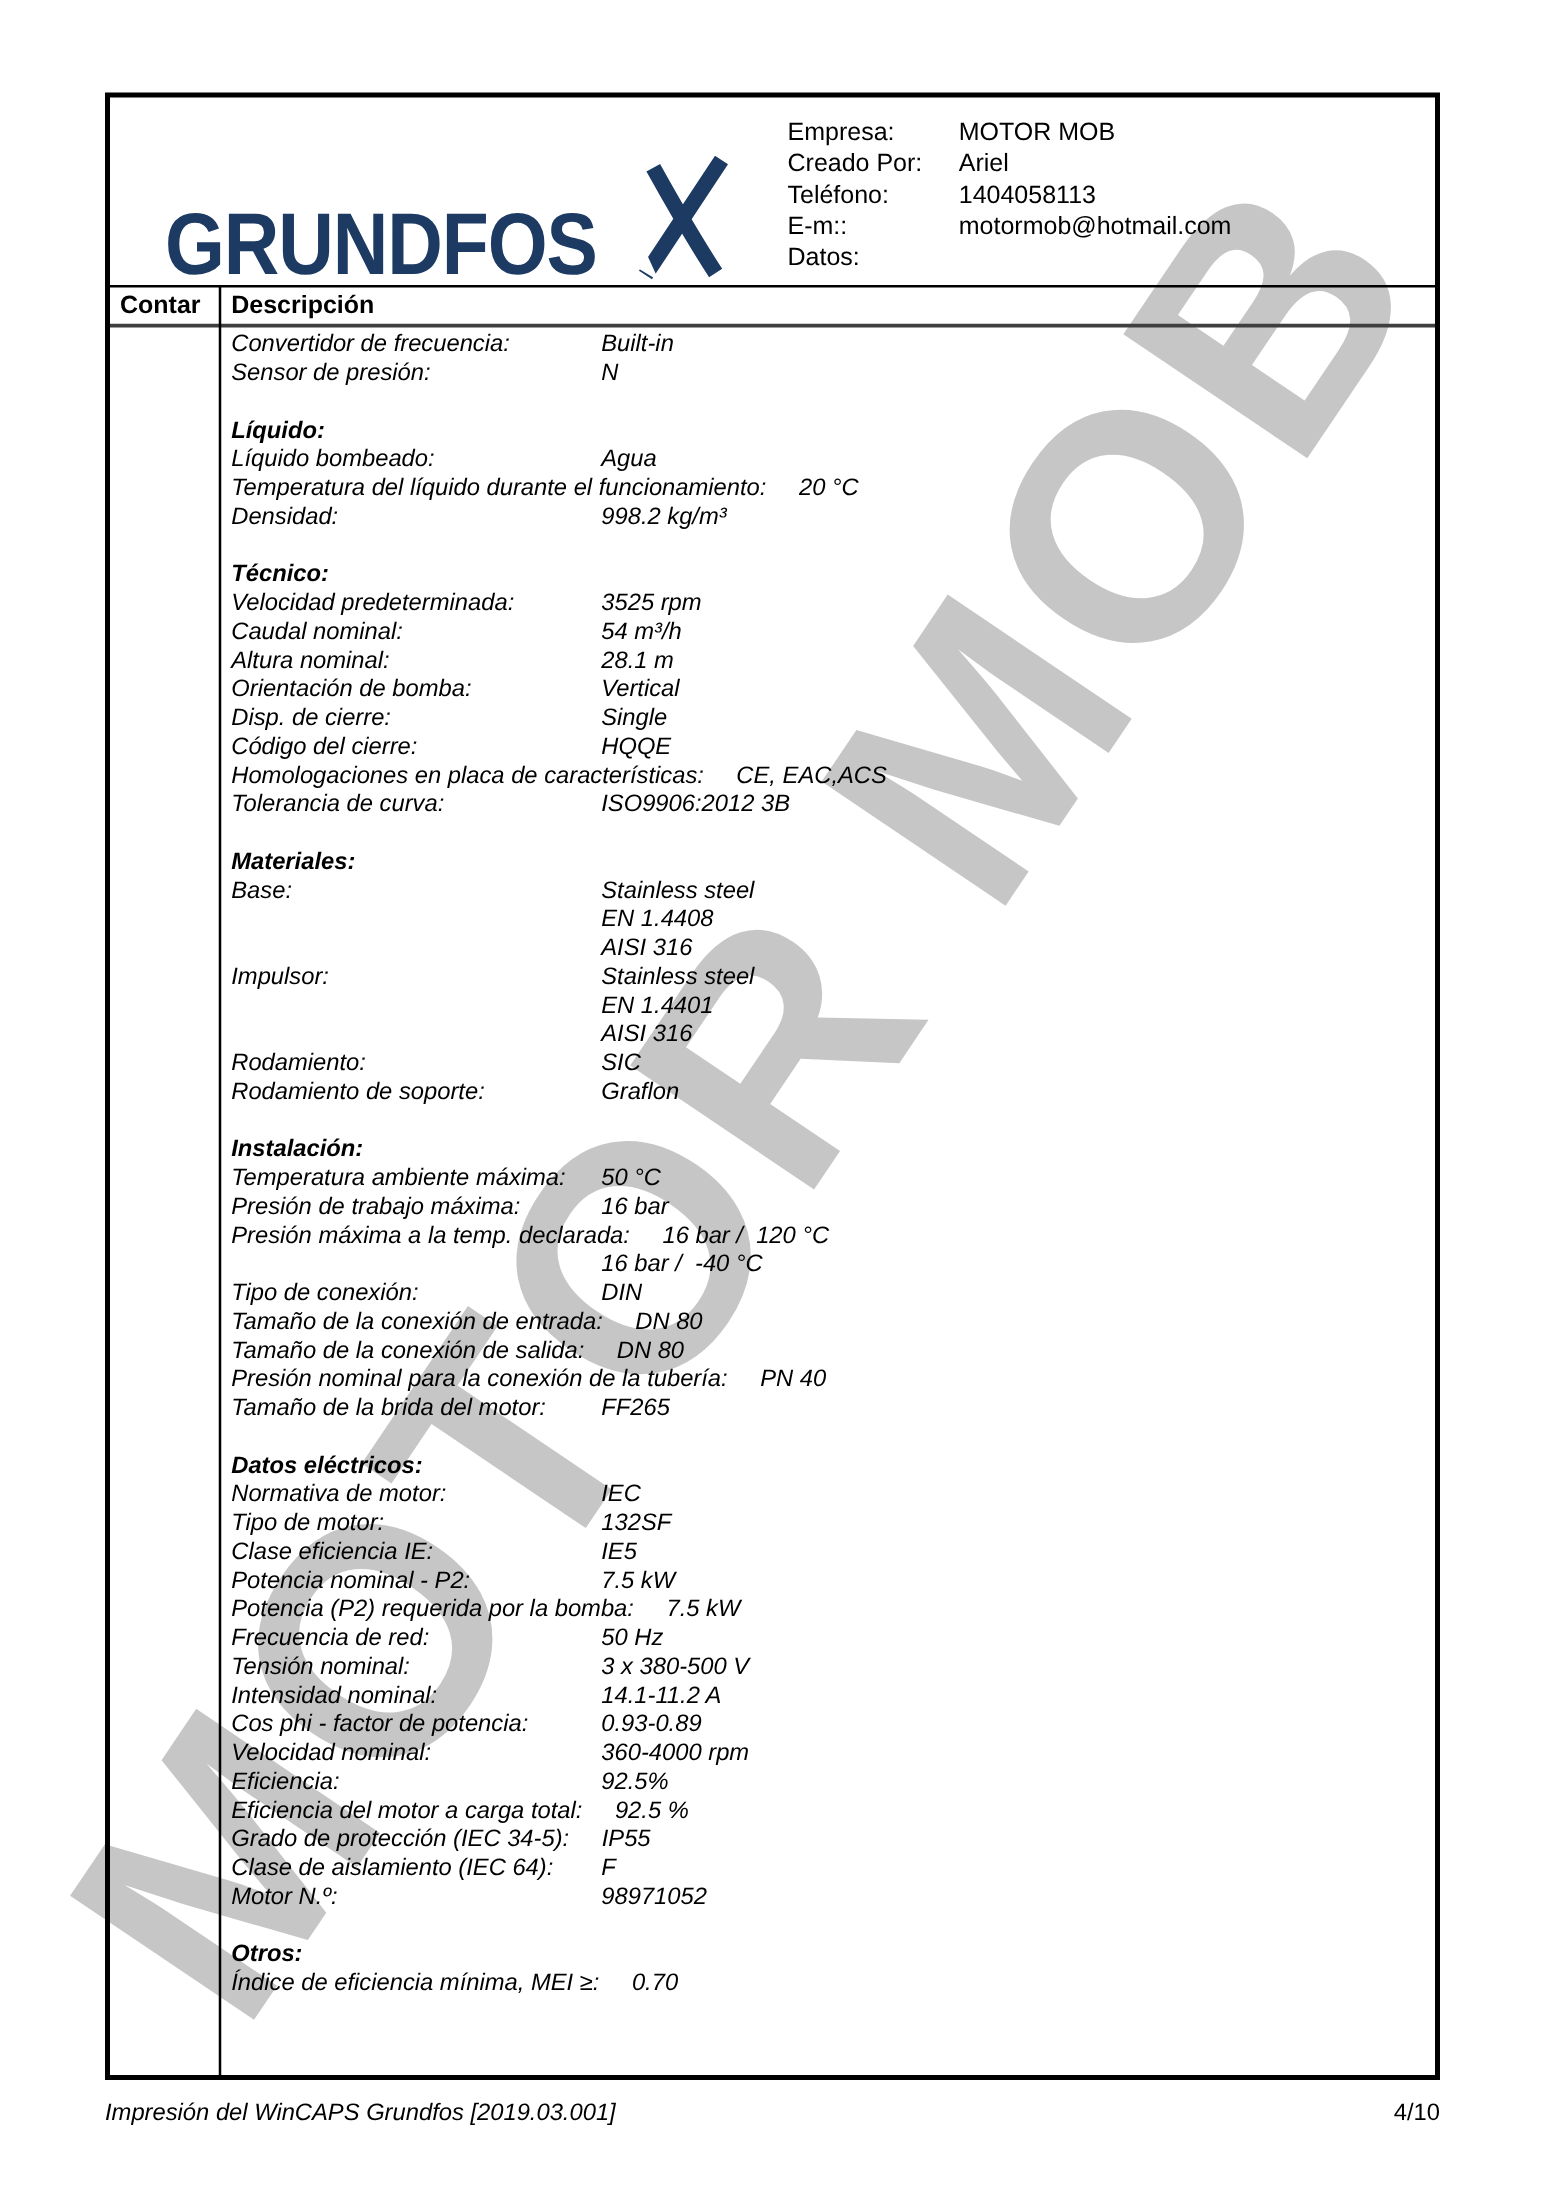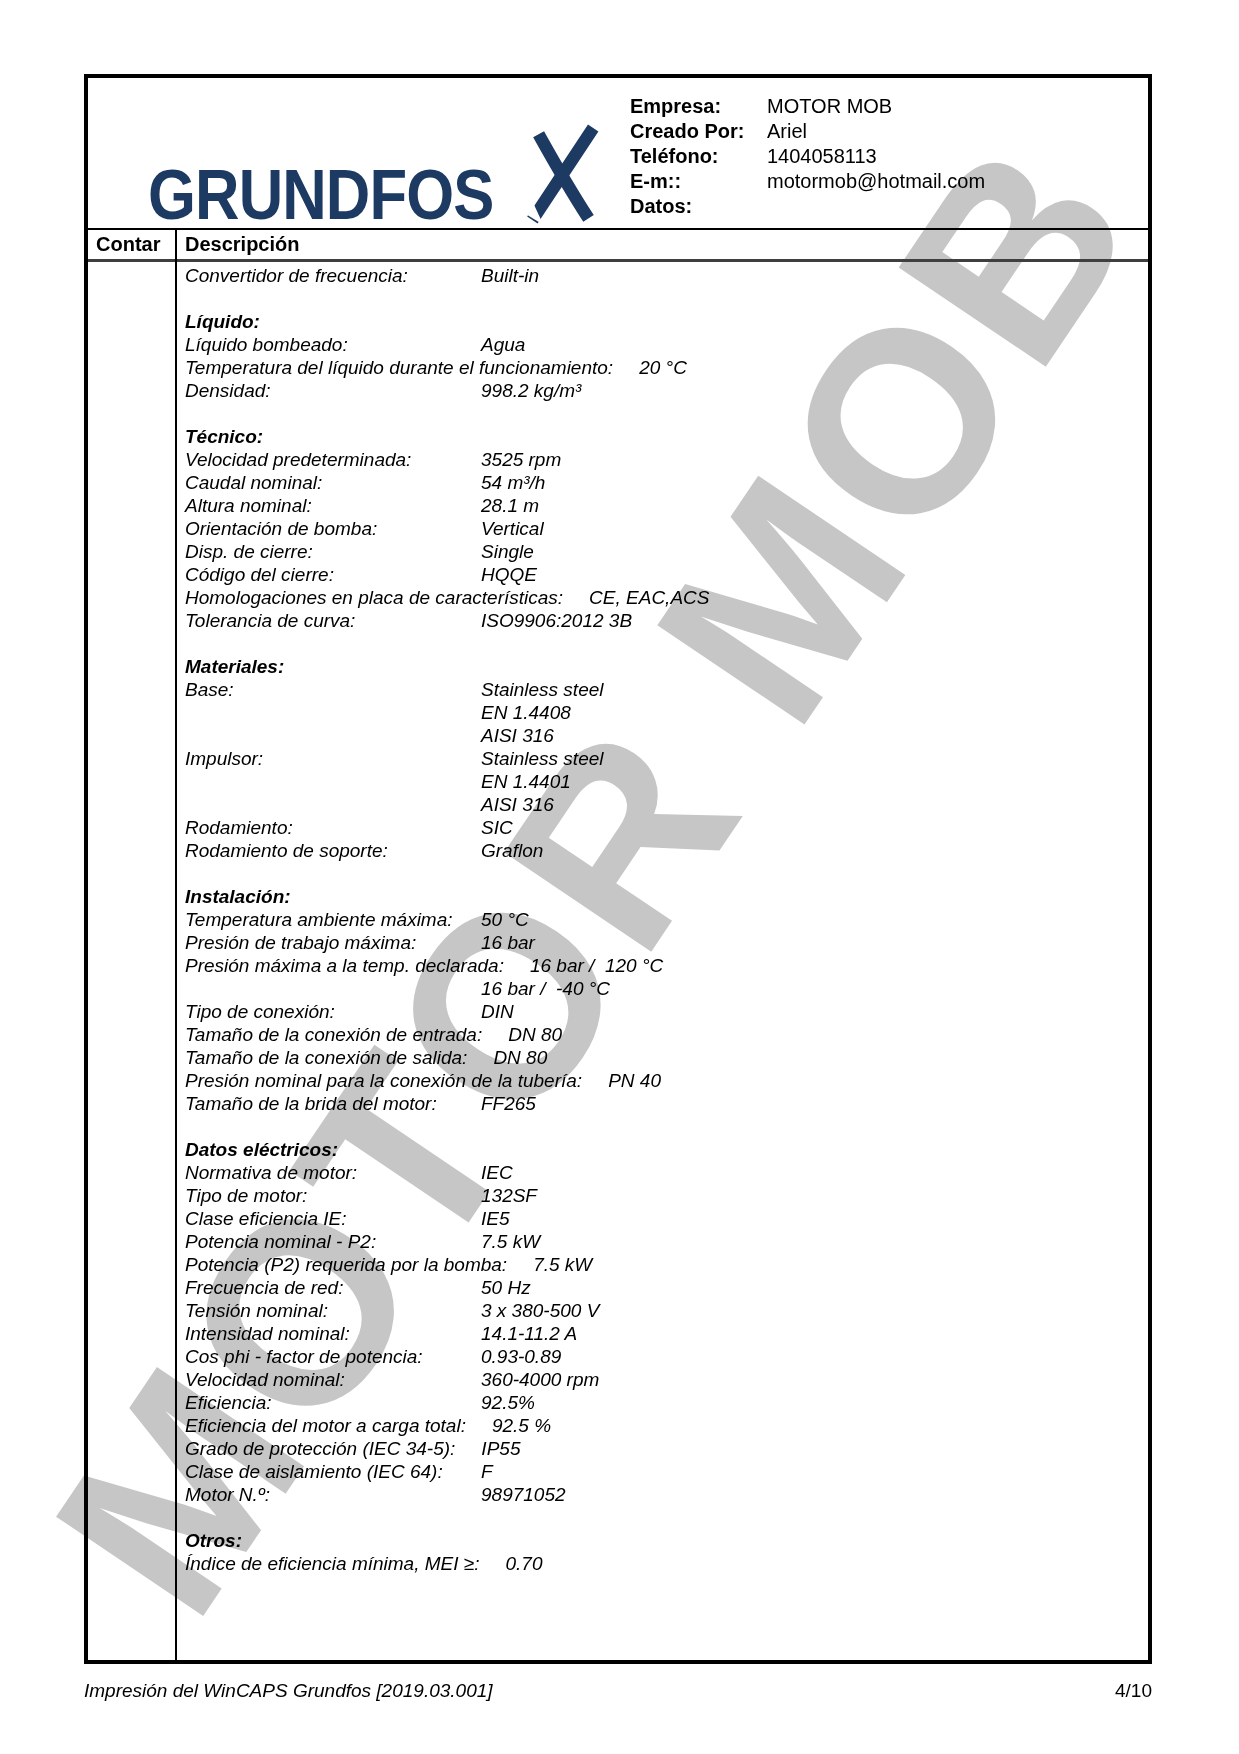--- a/index.html
+++ b/index.html
@@ -17,31 +17,31 @@
     color:var(--wm,#c6c6c6);white-space:nowrap;z-index:0;user-select:none;
   }
 
   
   .box{
     position:absolute;left:84px;top:74px;width:1068px;height:1590px;
     border:4px solid #000;box-sizing:border-box;z-index:1;
   }
 
   
-  .logo{position:absolute;left:60px;top:34px;height:112px;display:flex;align-items:flex-end;text-align:center;}
+  .logo{position:absolute;left:44px;top:34px;height:112px;display:flex;align-items:flex-end;text-align:center;}
   .logo-text{
     font-size:70px;font-weight:bold;line-height:0.82;color:var(--brand,#1d3a63);
     letter-spacing:-1px;transform:scaleX(0.88);transform-origin:left bottom;
   }
   .logo-x{margin-left:-18px;margin-bottom:-4px;color:var(--brand,#1d3a63);}
 
   
   .hfields{position:absolute;left:542px;top:16px;width:480px;}
   .hrow{display:flex;line-height:25px;font-size:20px;}
-  .hlbl{width:137px;flex:0 0 auto;font-weight:bold;}
+  .hlbl{width:137px;flex:0 0 auto;font-weight:normal;}
   .hval{flex:1;white-space:nowrap;}
 
   
   .rule1{position:absolute;left:0;right:0;top:150px;height:2px;background:#000;}
   .rule2{position:absolute;left:0;right:0;top:181px;height:3px;background:#3f3f3f;}
   .vdivider{position:absolute;left:87px;top:150px;bottom:0;width:2px;background:#000;}
 
   
   .colhead-contar{position:absolute;left:8px;top:155px;font-size:20px;font-weight:bold;}
   .colhead-desc{position:absolute;left:97px;top:155px;font-size:20px;font-weight:bold;}
@@ -106,20 +106,24 @@
     <div class="colhead-contar">Contar</div>
     <div class="colhead-desc">Descripción</div>
     <div class="rule2"></div>
     <div class="vdivider"></div>
 
     <div class="content">
         <div class="srow">
           <span class="slbl">Convertidor de frecuencia:</span>
           <span class="sval">Built-in</span>
         </div>
+        <div class="srow">
+          <span class="slbl">Sensor de presión:</span>
+          <span class="sval">N</span>
+        </div>
         <div class="spacer"></div>
         <div class="sect">Líquido:</div>
         <div class="srow">
           <span class="slbl">Líquido bombeado:</span>
           <span class="sval">Agua</span>
         </div>
         <div class="srow">
           <span class="slbl">Temperatura del líquido durante el funcionamiento:</span>
           <span class="sval">20 °C</span>
         </div>

